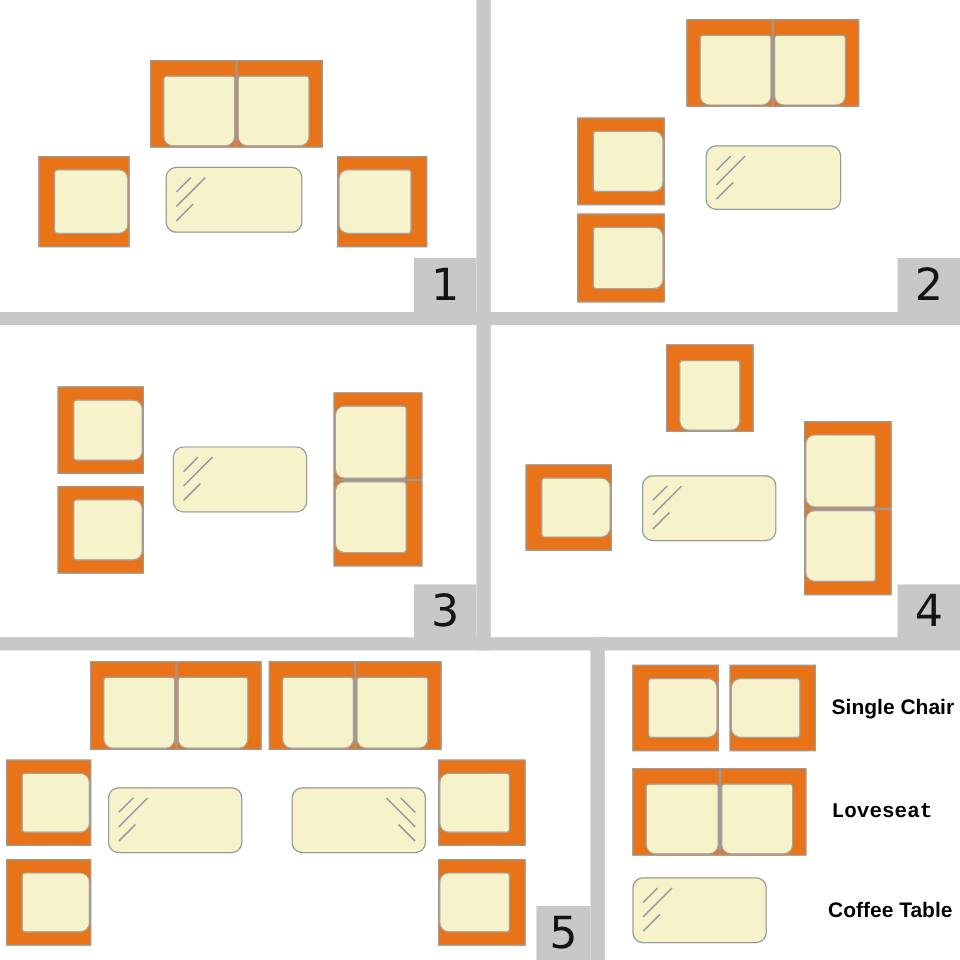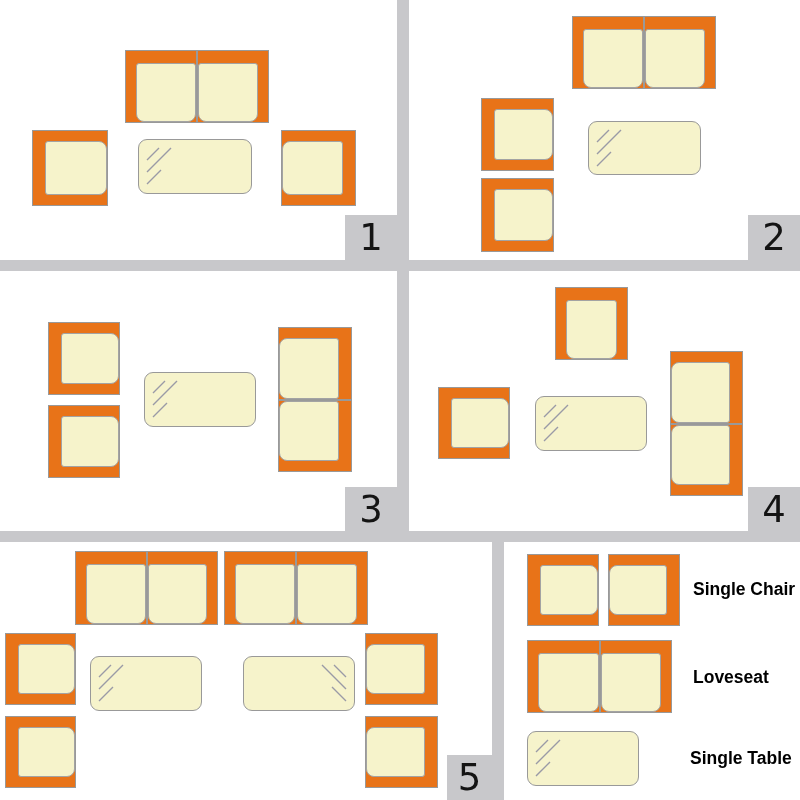--- a/index.html
+++ b/index.html
@@ -22,21 +22,21 @@
   .dv2{left:492px;top:531px;width:12px;height:269px;}
   .badge{position:absolute;background:#C8C8CB;display:flex;align-items:center;justify-content:center;
          font-family:"DejaVu Sans", sans-serif;font-size:37px;font-weight:400;color:#141414;line-height:1;}
   .b1{left:345px;top:215px;width:52px;height:45px;}
   .b2{left:748px;top:215px;width:52px;height:45px;}
   .b3{left:345px;top:487px;width:52px;height:45px;}
   .b4{left:748px;top:487px;width:52px;height:45px;}
   .b5{left:447px;top:755px;width:45px;height:45px;}
   .legend-label{position:absolute;font-weight:bold;font-size:17.5px;color:#000;white-space:nowrap;}
   .ll1{left:693px;top:579px;}
-  .ll2{left:693px;top:667px;}
+  .ll2{left:693px;top:667px;font-family:Liberation Mono, monospace;}
   .ll3{left:690px;top:748px;}
 </style>
 </head>
 <body>
 
 <div class="canvas">
 
   <div class="layer">
       <div class="unit" style="left: 125px; top: 50px; width: 72px; height: 73px;">
         <div class="cushion" style="inset: 12px 0px 0px 10px; border-radius: 3px 3px 8px 8px;"></div>
@@ -165,15 +165,15 @@
   <div class="divider dv2"></div>
 
   <div class="badge b1">1</div>
   <div class="badge b2">2</div>
   <div class="badge b3">3</div>
   <div class="badge b4">4</div>
   <div class="badge b5">5</div>
 
   <div class="legend-label ll1">Single Chair</div>
   <div class="legend-label ll2">Loveseat</div>
-  <div class="legend-label ll3">Single Table</div>
+  <div class="legend-label ll3">Coffee Table</div>
 
 </div>
 
 </body></html>

